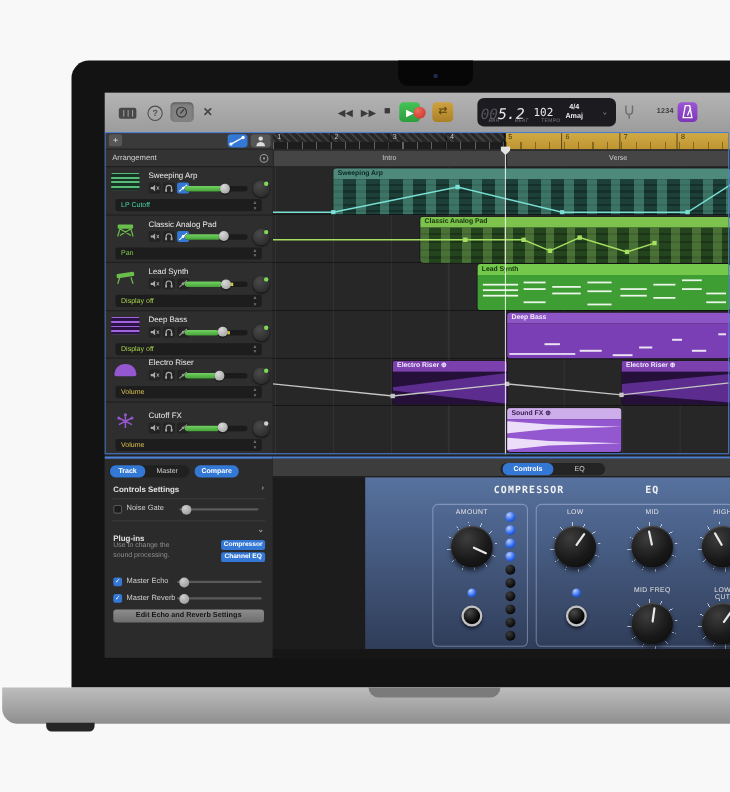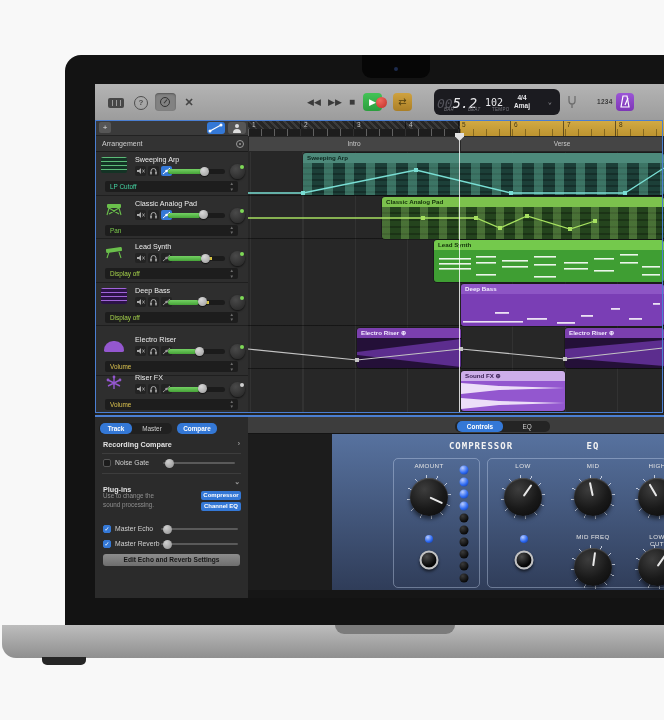--- a/index.html
+++ b/index.html
@@ -422,21 +422,21 @@
       </div>
       <div class="tslider">
             <i class="fill" style="width:55%"></i>
             <i class="yel" style="left:63%"></i>
             <i class="th" style="left:53%"></i>
           </div>
       <div class="tknob"></div>
       <div class="tdrop"><span class="c-lime">Display off</span><span class="st">▲<br>▼</span></div>
     </div>
 
-    <div class="trow" style="top:180px">
+    <div class="trow" style="top:170px">
       <div class="ticon hill">
             <i></i>
           </div>
       <div class="tname">Electro Riser</div>
       <div class="tb3">
         <span class="tb">
               <svg width="11" height="10" viewBox="0 0 11 10">
                 <path d="M2 4 h2 l2-2 v6 l-2-2 H2 z" fill="#aaa"></path>
                 <path d="M7.5 3.5 l2 3 m0 -3 l-2 3" stroke="#aaa" stroke-width=".8"></path>
               </svg>
@@ -465,21 +465,21 @@
 
     <div class="trow" style="top:217.5px">
       <div class="ticon">
             <svg width="26" height="16" viewBox="0 0 26 16">
               <path d="M13 2 v12 M7 5 l12 6 M19 5 L7 11" stroke="#9457cf" stroke-width="1.4"></path>
               <circle cx="13" cy="2" r="1.4" fill="#9457cf"></circle>
               <circle cx="7" cy="5" r="1.4" fill="#9457cf"></circle>
               <circle cx="19" cy="5" r="1.4" fill="#9457cf"></circle>
             </svg>
           </div>
-      <div class="tname">Riser FX</div>
+      <div class="tname">Cutoff FX</div>
       <div class="tb3">
         <span class="tb">
               <svg width="11" height="10" viewBox="0 0 11 10">
                 <path d="M2 4 h2 l2-2 v6 l-2-2 H2 z" fill="#aaa"></path>
                 <path d="M7.5 3.5 l2 3 m0 -3 l-2 3" stroke="#aaa" stroke-width=".8"></path>
               </svg>
             </span>
         <span class="tb">
               <svg width="11" height="10" viewBox="0 0 11 10">
                 <path d="M3 7 V5 a2.5 2.5 0 0 1 5 0 v2" stroke="#aaa" fill="none"></path>
@@ -621,21 +621,21 @@
   <div class="abs phm"></div>
   <div class="abs playhead"></div>
   <div class="abs wsframe"></div>
 
   <div class="abs inspector">
     <div class="seg"></div>
     <div class="pill blue" style="left:5px;top:6px;width:32px">Track</div>
     <div class="lbl-master">Master</div>
     <div class="pill blue" style="left:82px;top:6px;width:40px">Compare</div>
 
-    <div class="irow-t" style="top:23px">Recording Compare</div>
+    <div class="irow-t" style="top:23px">Controls Settings</div>
     <div class="chev" style="top:23px">›</div>
     <div class="ihr" style="top:36px"></div>
 
     <div class="ckb" style="left:8px;top:42px"></div>
     <div class="cklab" style="left:20px;top:42px">Noise Gate</div>
     <div class="hslider" style="left:68px;top:45px;width:72px">
           <i style="left:2px"></i>
         </div>
     <div class="ihr" style="top:56px"></div>
 

